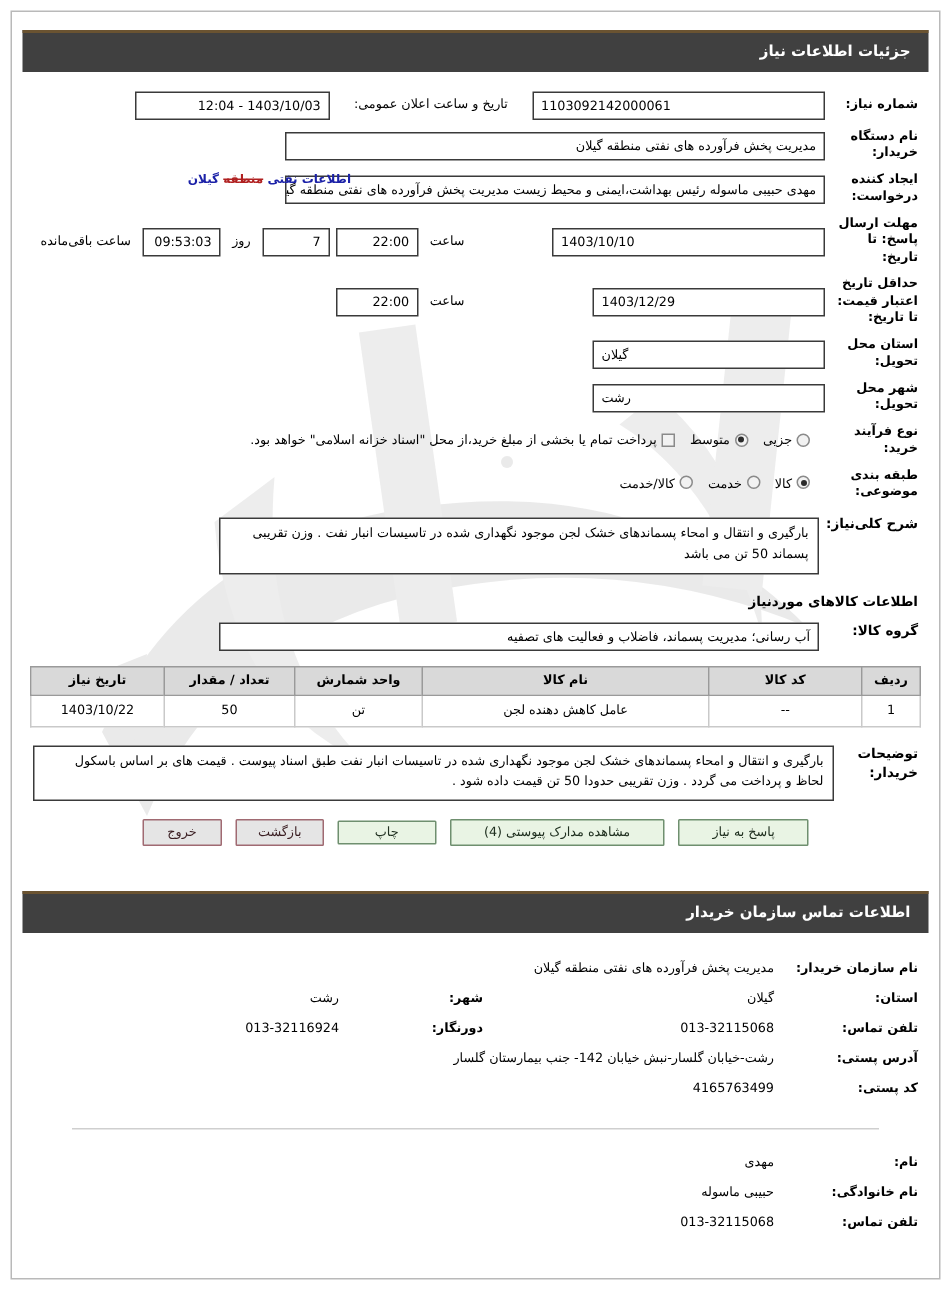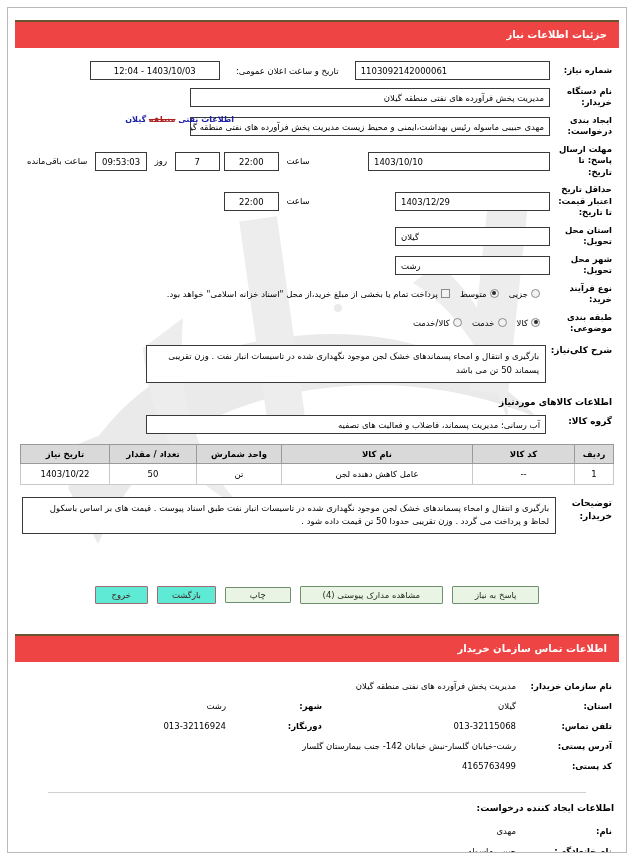--- a/index.html
+++ b/index.html
@@ -41,21 +41,21 @@
     height: 560px;
     pointer-events: none;
     z-index: 0;
     opacity: 0.5;
   }
 
   .layer { position: relative; z-index: 2; }
 
   
   .section-bar {
-    background: #ef4444;
+    background: #404040;
     color: #ffffff;
     font-weight: bold;
     font-size: 10px;
     padding: 7px 12px 8px 12px;
     margin: 0;
     border-top: 2px solid #6a5331;
     box-sizing: border-box;
     text-align: right;
   }
   .bar-wrap { padding: 0 7px; margin-top: 12px; }
@@ -83,21 +83,21 @@
     line-height: 19px;
     padding: 0 5px;
     box-sizing: border-box;
     font-size: 8.5px;
     overflow: hidden;
     white-space: nowrap;
     text-align: left;
     display: block;
   }
   .box.rtltext { text-align: right; }
-  .box.center { text-align: center; }
+  .box.center { text-align: right; }
   .inl { display: inline-block; vertical-align: middle; }
   .mini-lbl {
     font-size: 8.5px;
     padding: 0 5px;
     white-space: nowrap;
     display: inline-block;
     vertical-align: middle;
   }
 
   
@@ -210,24 +210,23 @@
     border: 1px solid #6f8f6f;
     background: #e9f4e4;
     font-size: 8.5px;
     padding: 3px 9px;
     margin: 0 3px;
     cursor: pointer;
     border-radius: 1px;
     color: #203020;
   }
   .btn.pink {
-    background: #5eead4;
+    background: #e5e5e5;
     border-color: #a06a72;
     color: #3a1e22;
-    margin-top: 40px;
   }
   .btn.wide { padding: 3px 22px; }
 
   
   .contact-area { padding: 14px 12px 4px 12px; }
   table.contact { width: 100%; border-collapse: collapse; }
   table.contact td {
     font-size: 8.5px;
     padding: 5px 2px;
     vertical-align: top;
@@ -296,21 +295,21 @@
         </tr>
 
         <tr>
           <td class="lbl">نام دستگاه خریدار:</td>
           <td colspan="3">
             <span class="box rtltext" style="width:360px;">مدیریت پخش فرآورده های نفتی منطقه گیلان</span>
           </td>
         </tr>
 
         <tr>
-          <td class="lbl">ایجاد بندی درخواست:</td>
+          <td class="lbl">ایجاد کننده درخواست:</td>
           <td colspan="3" class="overlap-host">
             <span class="box rtltext" style="width:360px;">مهدی حبیبی ماسوله رئیس بهداشت،ایمنی و محیط زیست مدیریت پخش فرآورده های نفتی منطقه گیلان</span>
             <span class="overlap-link"><span>اطلاعات نفتی </span><span class="strike">منطقه</span><span> گیلان</span></span>
           </td>
         </tr>
 
         <tr>
           <td class="lbl">مهلت ارسال پاسخ: تا تاریخ:</td>
           <td>
             <span class="box" style="width:182px;">1403/10/10</span>
@@ -479,21 +478,20 @@
         <tr>
           <td class="clbl">کد پستی:</td>
           <td class="cval" colspan="3">4165763499</td>
         </tr>
       </tbody>
         </table>
     </div>
 
     <hr class="hr">
 
-    <div class="blk-title">اطلاعات ایجاد کننده درخواست:</div>
 
     <div class="contact-area" style="padding-top:6px;">
       <table class="contact">
         <tbody>
             <tr>
           <td class="clbl">نام:</td>
           <td class="cval">مهدی</td>
           <td class="spacer-col"></td>
         </tr>
         <tr>

